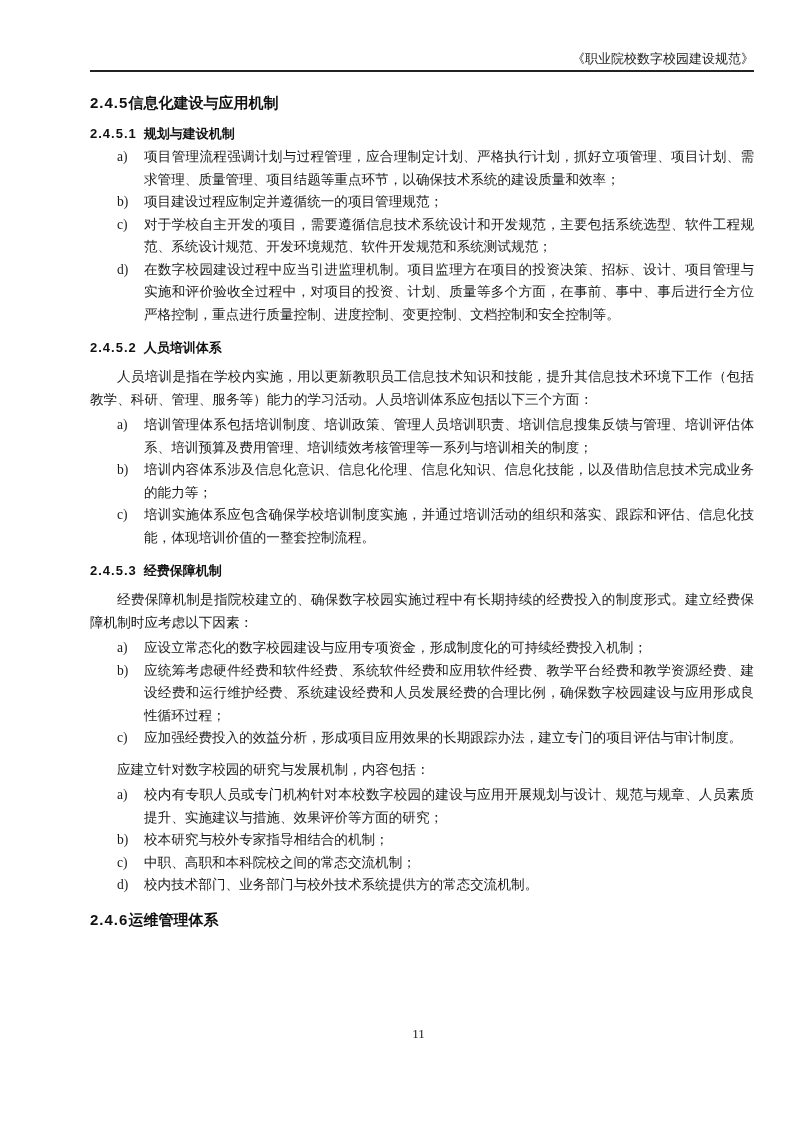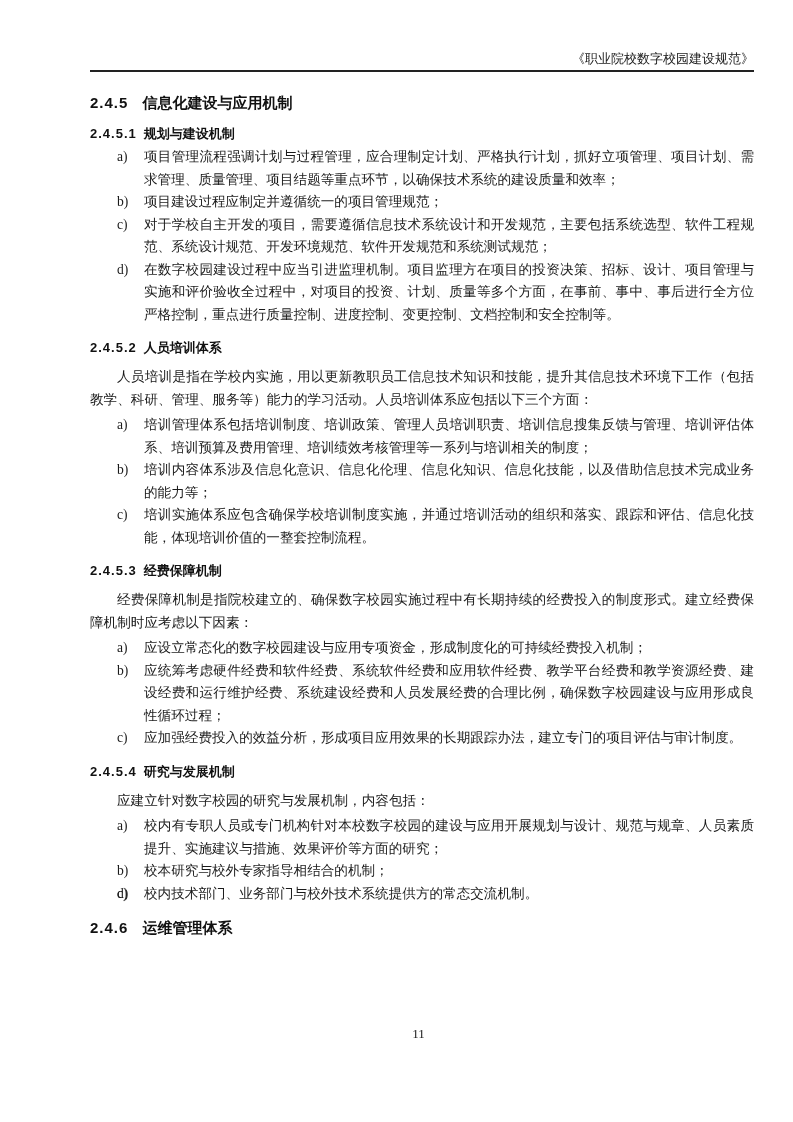--- a/index.html
+++ b/index.html
@@ -28,21 +28,21 @@
     position:absolute; top:86px; left:90px; right:83px;
   }
   h2.sec {
     font-family:"Liberation Sans", sans-serif;
     font-weight:bold;
     font-size:15px; line-height:19px;
     margin:13px 0 0 0;
     color:#111111;
   }
   h2.sec.first { margin-top:7px; }
-  h2.sec .num { margin-right:14px; letter-spacing:1px; }
+  h2.sec .num { letter-spacing:1px; }
   h3.sub {
     font-family:"Liberation Sans", sans-serif;
     font-weight:bold;
     font-size:13px; line-height:18px;
     margin:13px 0 0 0;
     color:#111111;
   }
   h3.sub .num { margin-right:7px; letter-spacing:1px; }
   p.para {
     font-size:13.6px; line-height:22.5px;
@@ -108,28 +108,27 @@
     <h3 class="sub"><span class="num">2.4.5.3</span><span>经费保障机制</span></h3>
 
     <p class="para">经费保障机制是指院校建立的、确保数字校园实施过程中有长期持续的经费投入的制度形式。建立经费保障机制时应考虑以下因素：</p>
 
     <ol class="alpha">
       <li><span class="marker">a)</span><span>应设立常态化的数字校园建设与应用专项资金，形成制度化的可持续经费投入机制；</span></li>
       <li><span class="marker">b)</span><span>应统筹考虑硬件经费和软件经费、系统软件经费和应用软件经费、教学平台经费和教学资源经费、建设经费和运行维护经费、系统建设经费和人员发展经费的合理比例，确保数字校园建设与应用形成良性循环过程；</span></li>
       <li><span class="marker">c)</span><span>应加强经费投入的效益分析，形成项目应用效果的长期跟踪办法，建立专门的项目评估与审计制度。</span></li>
     </ol>
 
-    <h3 class="sub"><span class="num">2.4.5.4</span><span>研究与发展机制</span></h3>
 
     <p class="para">应建立针对数字校园的研究与发展机制，内容包括：</p>
 
     <ol class="alpha">
       <li><span class="marker">a)</span><span>校内有专职人员或专门机构针对本校数字校园的建设与应用开展规划与设计、规范与规章、人员素质提升、实施建议与措施、效果评价等方面的研究；</span></li>
       <li><span class="marker">b)</span><span>校本研究与校外专家指导相结合的机制；</span></li>
-      <li><span class="marker">c)</span></li>
+      <li><span class="marker">c)</span><span>中职、高职和本科院校之间的常态交流机制；</span></li>
       <li><span class="marker">d)</span><span>校内技术部门、业务部门与校外技术系统提供方的常态交流机制。</span></li>
     </ol>
 
     <h2 class="sec"><span class="num">2.4.6</span><span>运维管理体系</span></h2>
 
 
   </div>
 
   <div class="page-number">11</div>
 

